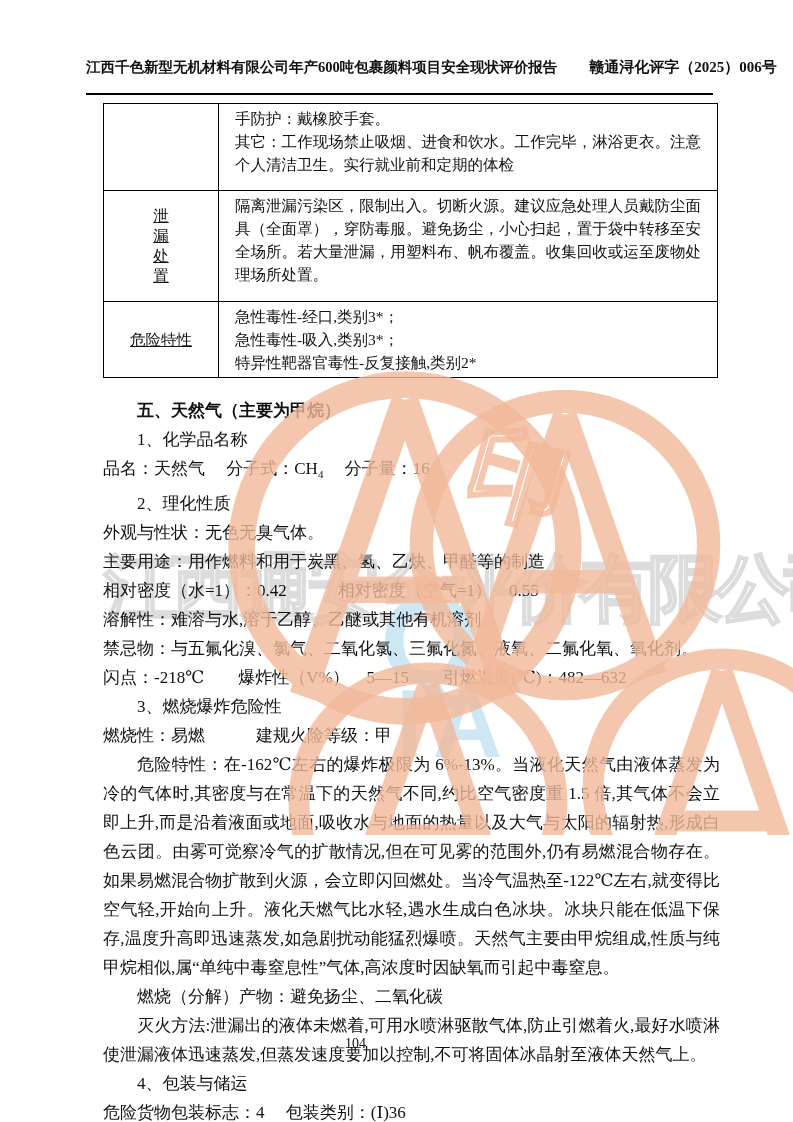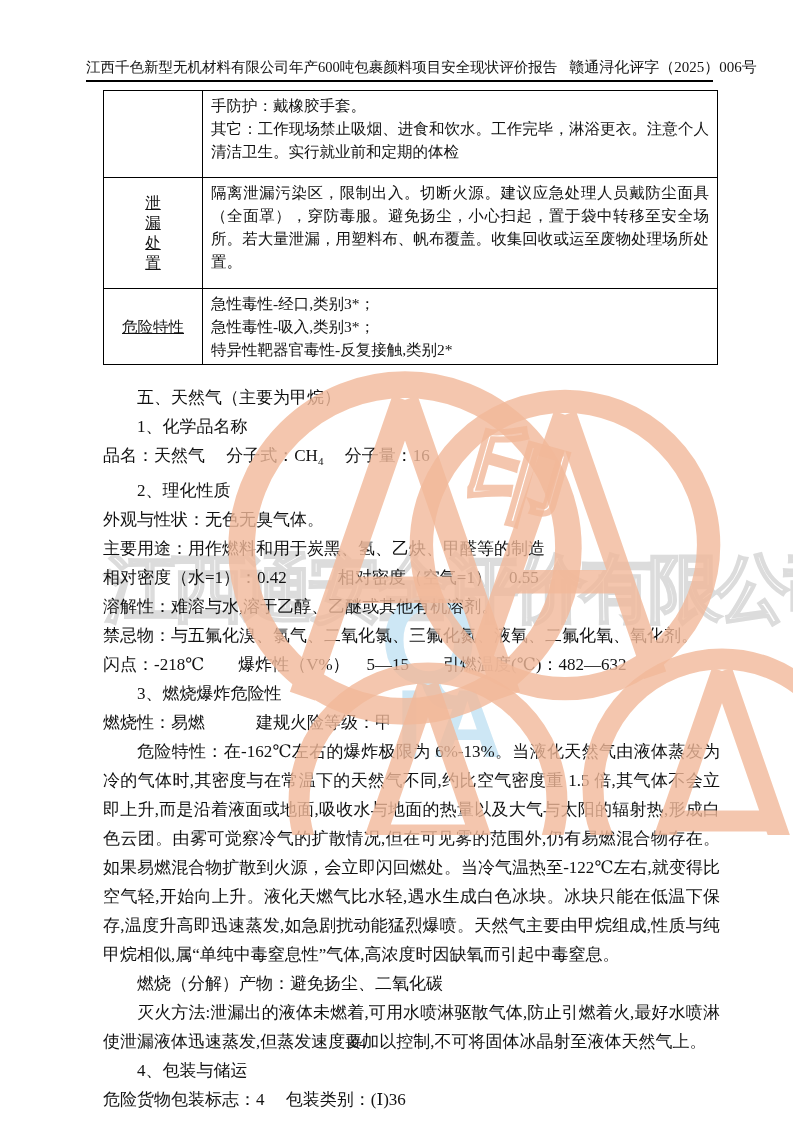--- a/index.html
+++ b/index.html
@@ -38,43 +38,43 @@
   .wm-seal{
     position:absolute;left:468px;top:412px;
     font-size:100px;font-weight:bold;
     color:transparent;-webkit-text-stroke:3px var(--wm-orange,#f2b99a);
     transform:rotate(16deg);opacity:.8;
   }
   
   .content{position:relative;z-index:1;}
   .hdr{
     margin:58px 80px 0 86px;
-    padding-bottom:3px;
+    padding-bottom:16px;
     border-bottom:2px solid #000;
     display:flex;justify-content:space-between;align-items:flex-end;
-    font-weight:normal;font-size:14.5px;white-space:nowrap;
+    font-weight:bold;font-size:14.5px;white-space:nowrap;gap:20px;
   }
   .hdr-right{font-size:15px;margin-left:12px;text-align:right;}
   table.msds{
     margin:8px 0 0 103px;width:615px;
     border-collapse:collapse;table-layout:fixed;
     font-size:15.5px;line-height:23px;
   }
-  table.msds td{border:1.5px solid #000;vertical-align:middle;padding:3px 8px;margin-left:20px;}
+  table.msds td{border:1.5px solid #000;vertical-align:middle;padding:3px 16px;margin-left:20px;}
   td.lbl{width:82px;text-align:center;padding:3px 4px;text-decoration:underline;}
   .v-label{width:1.1em;margin:0 auto;line-height:20px;word-break:break-all;text-align:center;}
   td.cnt div{text-align:justify;}
   tr.r1 td{height:80px;vertical-align:top;}
   tr.r1 td.lbl{vertical-align:middle;}
   
   .body{margin-left:103px;width:617px;margin-top:18px;font-size:17px;line-height:29px;}
   .ln{white-space:pre-wrap;}
   .ind{margin-left:34px;}
   .ti{text-indent:34px;text-align:justify;}
-  .bold{font-weight:normal;}
+  .bold{font-weight:bold;}
   sub{font-size:11px;}
   .pageno{
     position:absolute;left:0;top:1036px;width:711px;
     text-align:center;font-size:14px;z-index:1;
   }
 </style>
 </head>
 <body>
 
 <div class="page">

